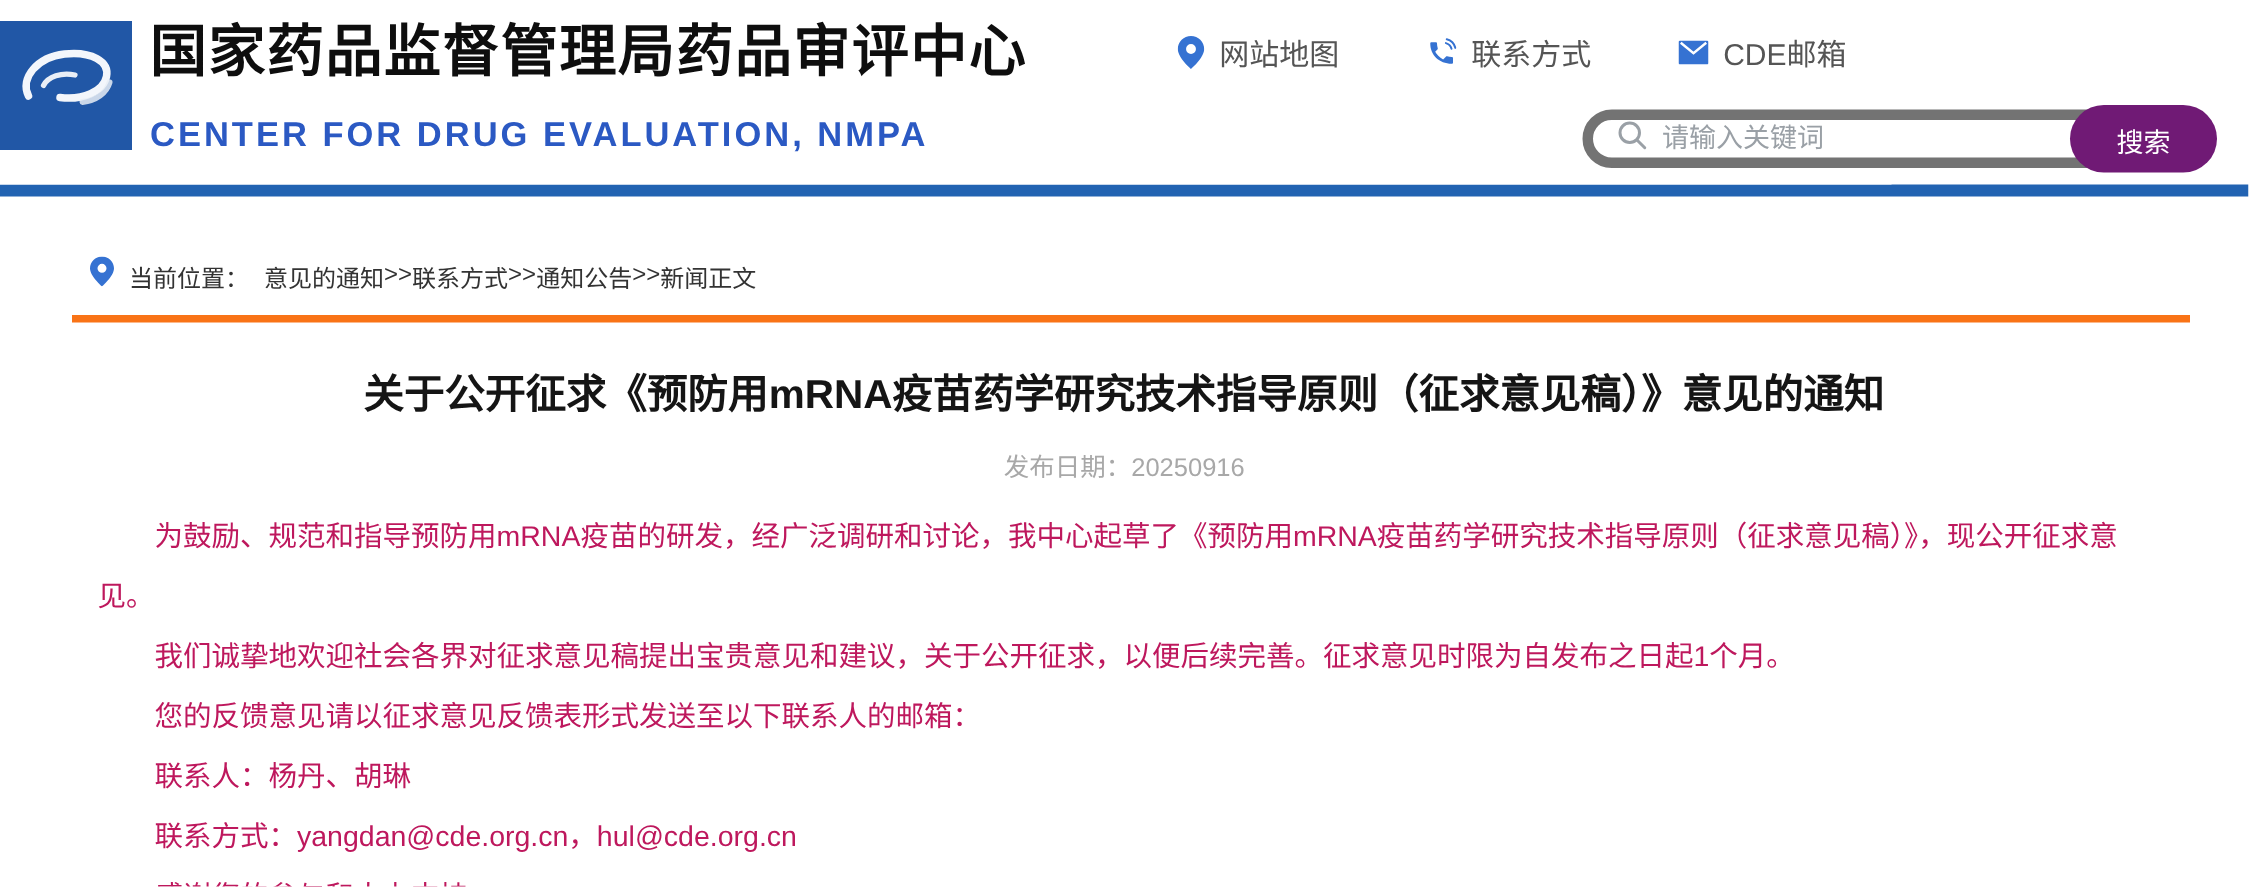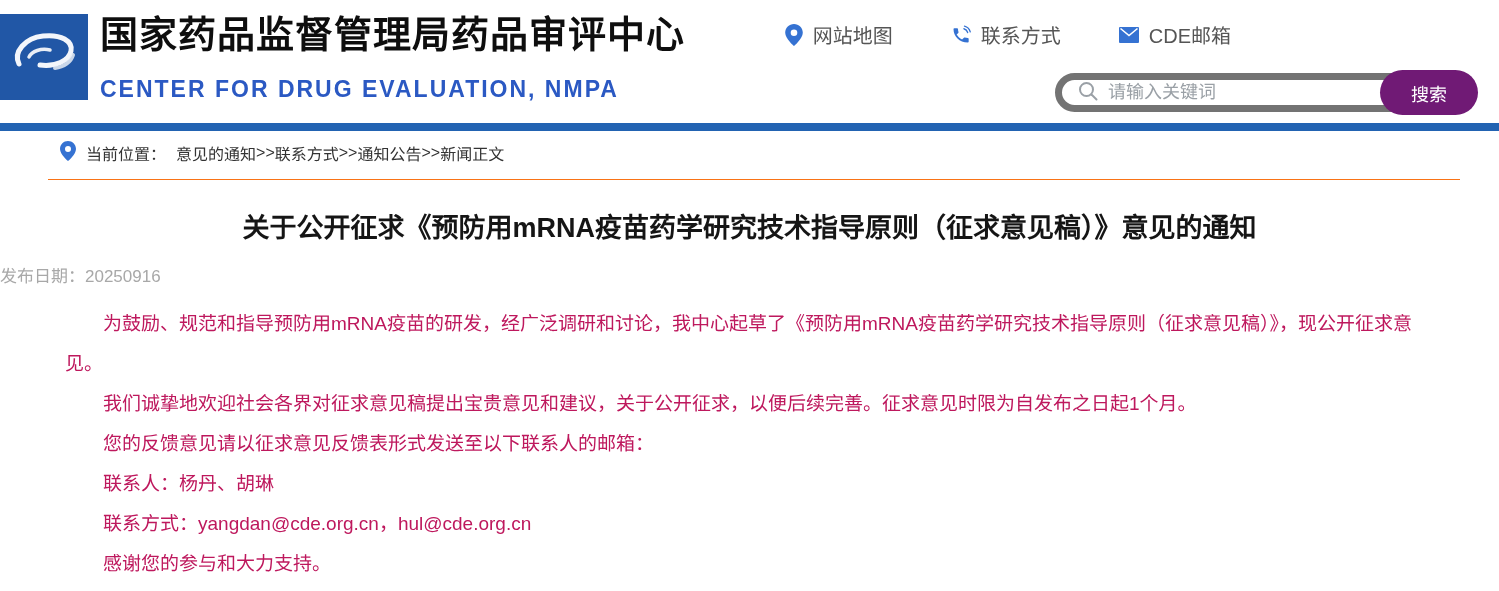--- a/index.html
+++ b/index.html
@@ -28,31 +28,31 @@
     color: #333; margin-left: 10px; background: transparent;
     font-family: "Liberation Sans", "DejaVu Sans", sans-serif; }
   .search-input::placeholder { color: #9aa0a6; }
   .search-btn { position: absolute; right: -1px; top: -3px; width: 98px; height: 45px;
     border: none; border-radius: 23px; background: #701a75; color: #ffffff; font-size: 18px;
     cursor: pointer; font-family: "Liberation Sans", "DejaVu Sans", sans-serif; }
 
   .blue-bar { width: 1499px; height: 8px; background: #2263b2; }
 
   
-  .breadcrumb-row { margin: 0 39px 0 48px; padding: 10px 0 14px 12px;
-    border-bottom: 1px solid #f97316; display: flex; align-items: center; gap: 10px;
+  .breadcrumb-row { margin: 0 39px 0 48px; padding: 40px 0 14px 12px;
+    border-bottom: 5px solid #f97316; display: flex; align-items: center; gap: 10px;
     font-size: 16px; color: #333; }
   .crumb { color: #333; cursor: pointer; }
   .crumb.current { cursor: default; }
   .crumb-sep { color: #333; }
 
   
   .article-title { text-align: center; font-size: 27px; font-weight: 700; color: #151515;
     margin: 30px 70px 0; line-height: 36px; }
-  .article-date { font-size: 17px; color: #a8a8a8; margin-top: 16px; }
+  .article-date { text-align: center; font-size: 17px; color: #a8a8a8; margin-top: 16px; }
   .article-body { margin: 17px 64px 0 65px; }
   .article-body p { text-indent: 2em; font-size: 19px; line-height: 40px; color: #be185d; }
 </style>
 </head>
 <body>
 
 <div class="header">
 
   <div class="logo">
     <span>

